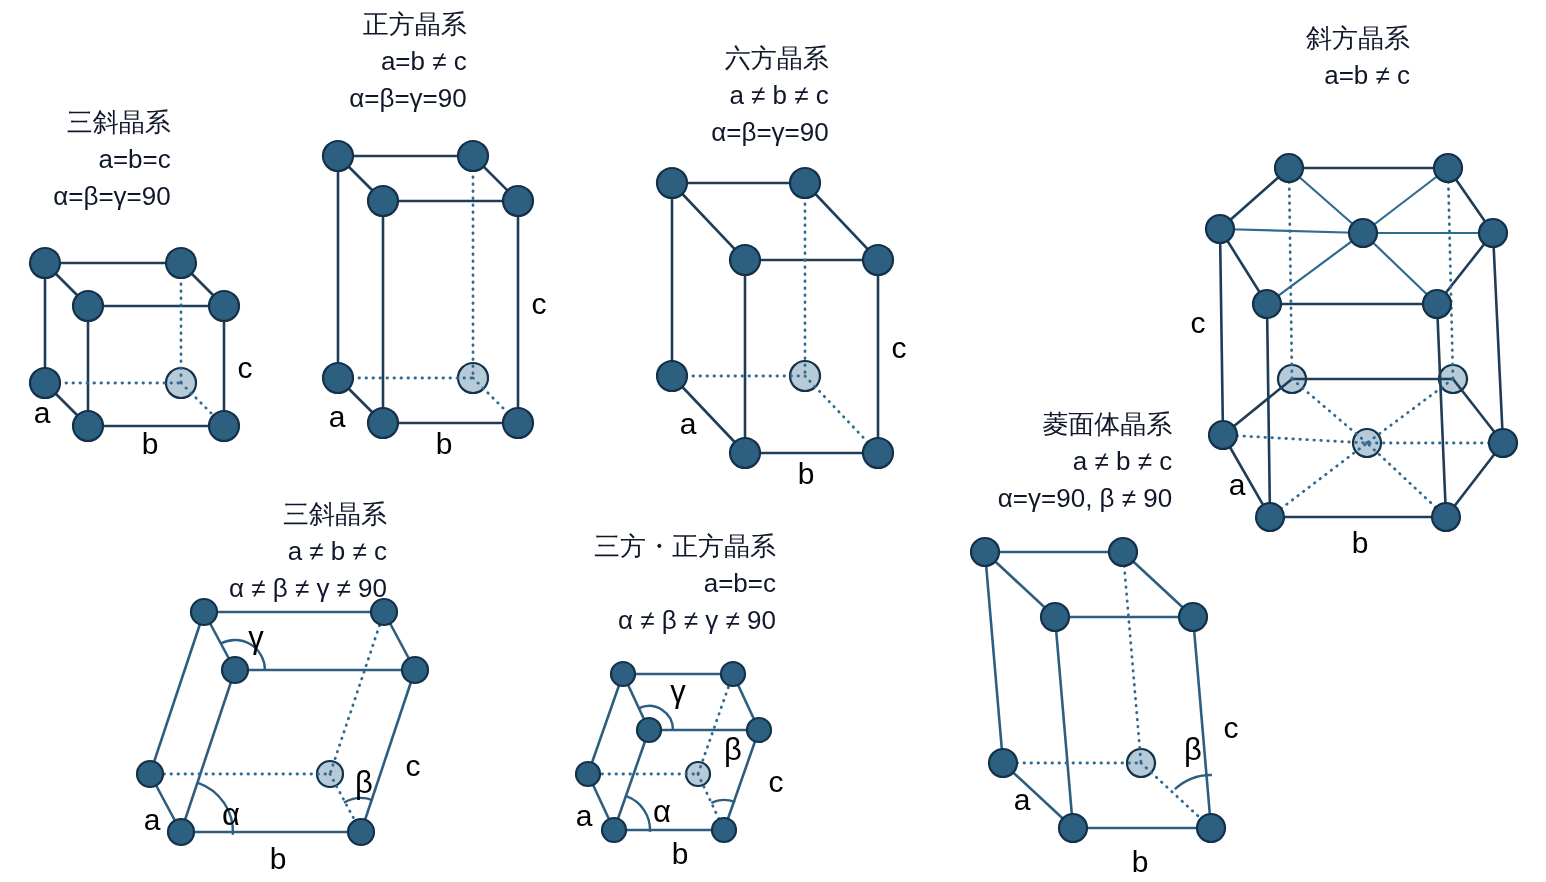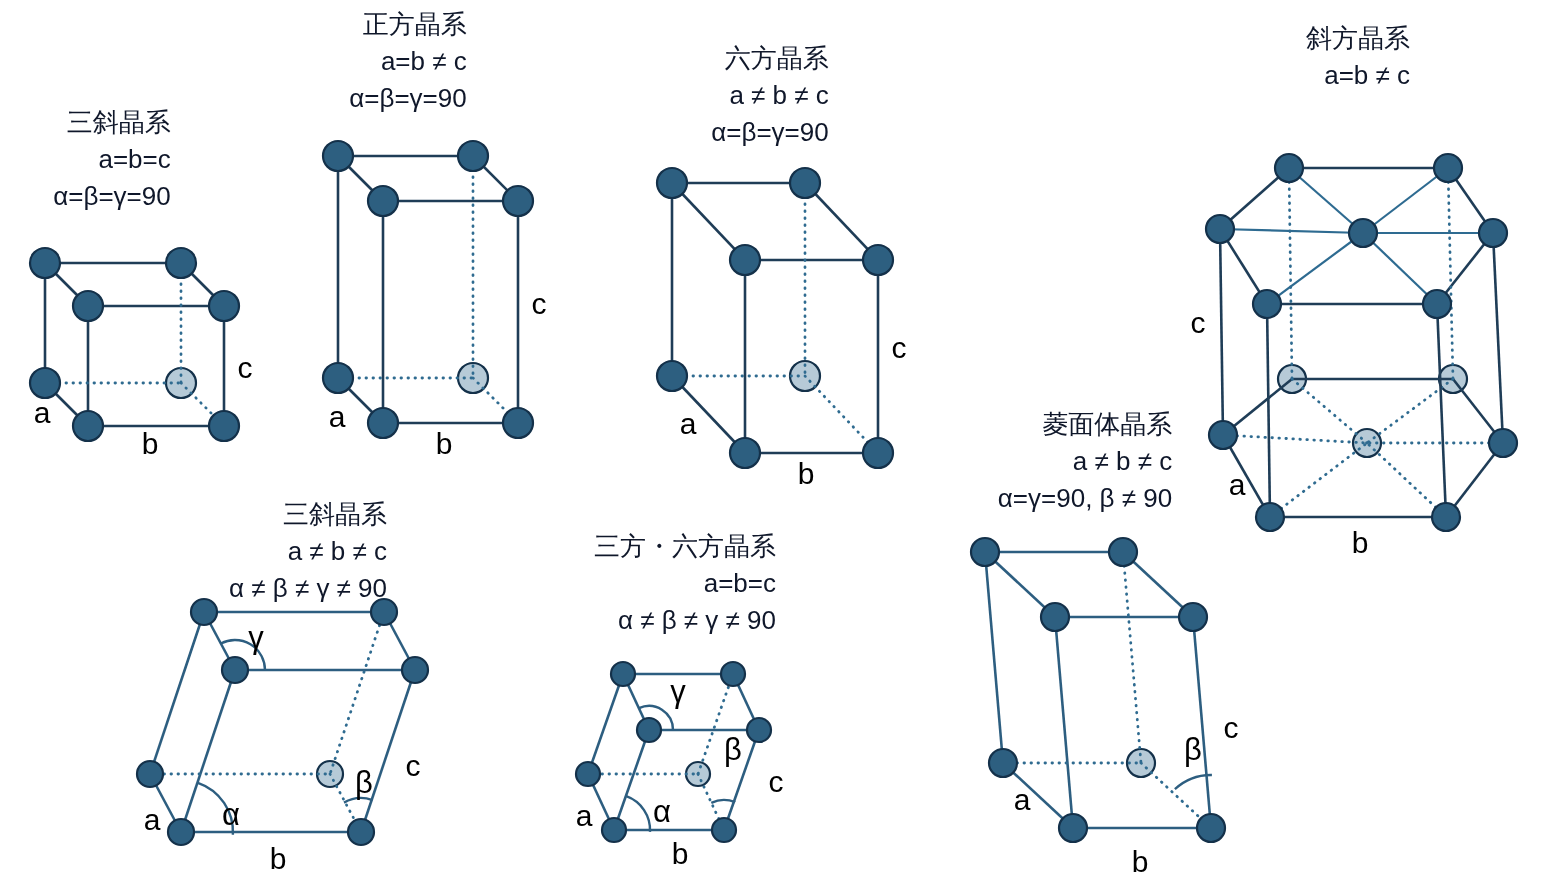--- a/index.html
+++ b/index.html
@@ -264,21 +264,21 @@
   <div class="ctitle" style="left: 1358px; top: 20px;">
     <div>斜方晶系</div>
     <div>a=b ≠ c</div>
   </div>
   <div class="ctitle" style="left: 308px; top: 496px;">
     <div>三斜晶系</div>
     <div>a ≠ b ≠ c</div>
     <div>α ≠ β ≠ γ ≠ 90</div>
   </div>
   <div class="ctitle" style="left: 685px; top: 528px;">
-    <div>三方・六方晶系</div>
+    <div>三方・正方晶系</div>
     <div>a=b=c</div>
     <div>α ≠ β ≠ γ ≠ 90</div>
   </div>
   <div class="ctitle" style="left: 1085px; top: 406px;">
     <div>菱面体晶系</div>
     <div>a ≠ b ≠ c</div>
     <div>α=γ=90, β ≠ 90</div>
   </div>
 </div>
 

